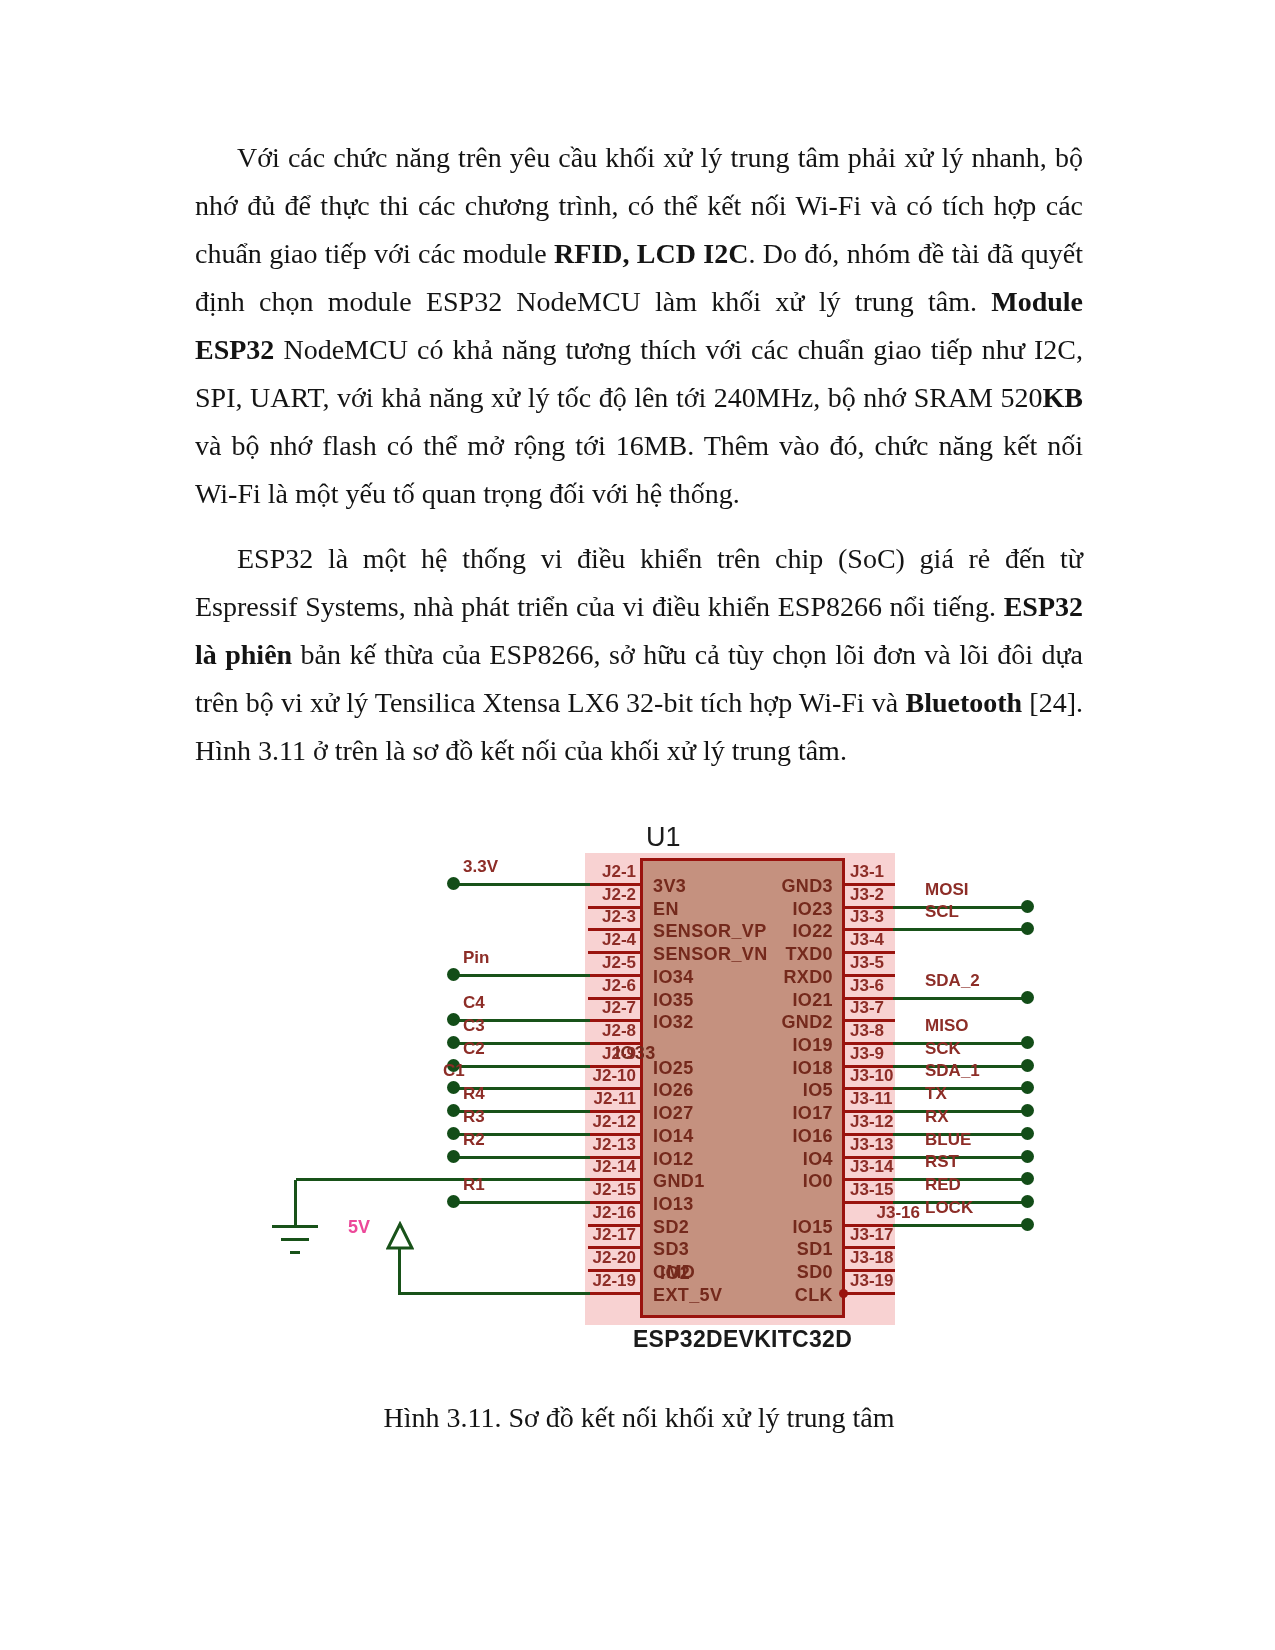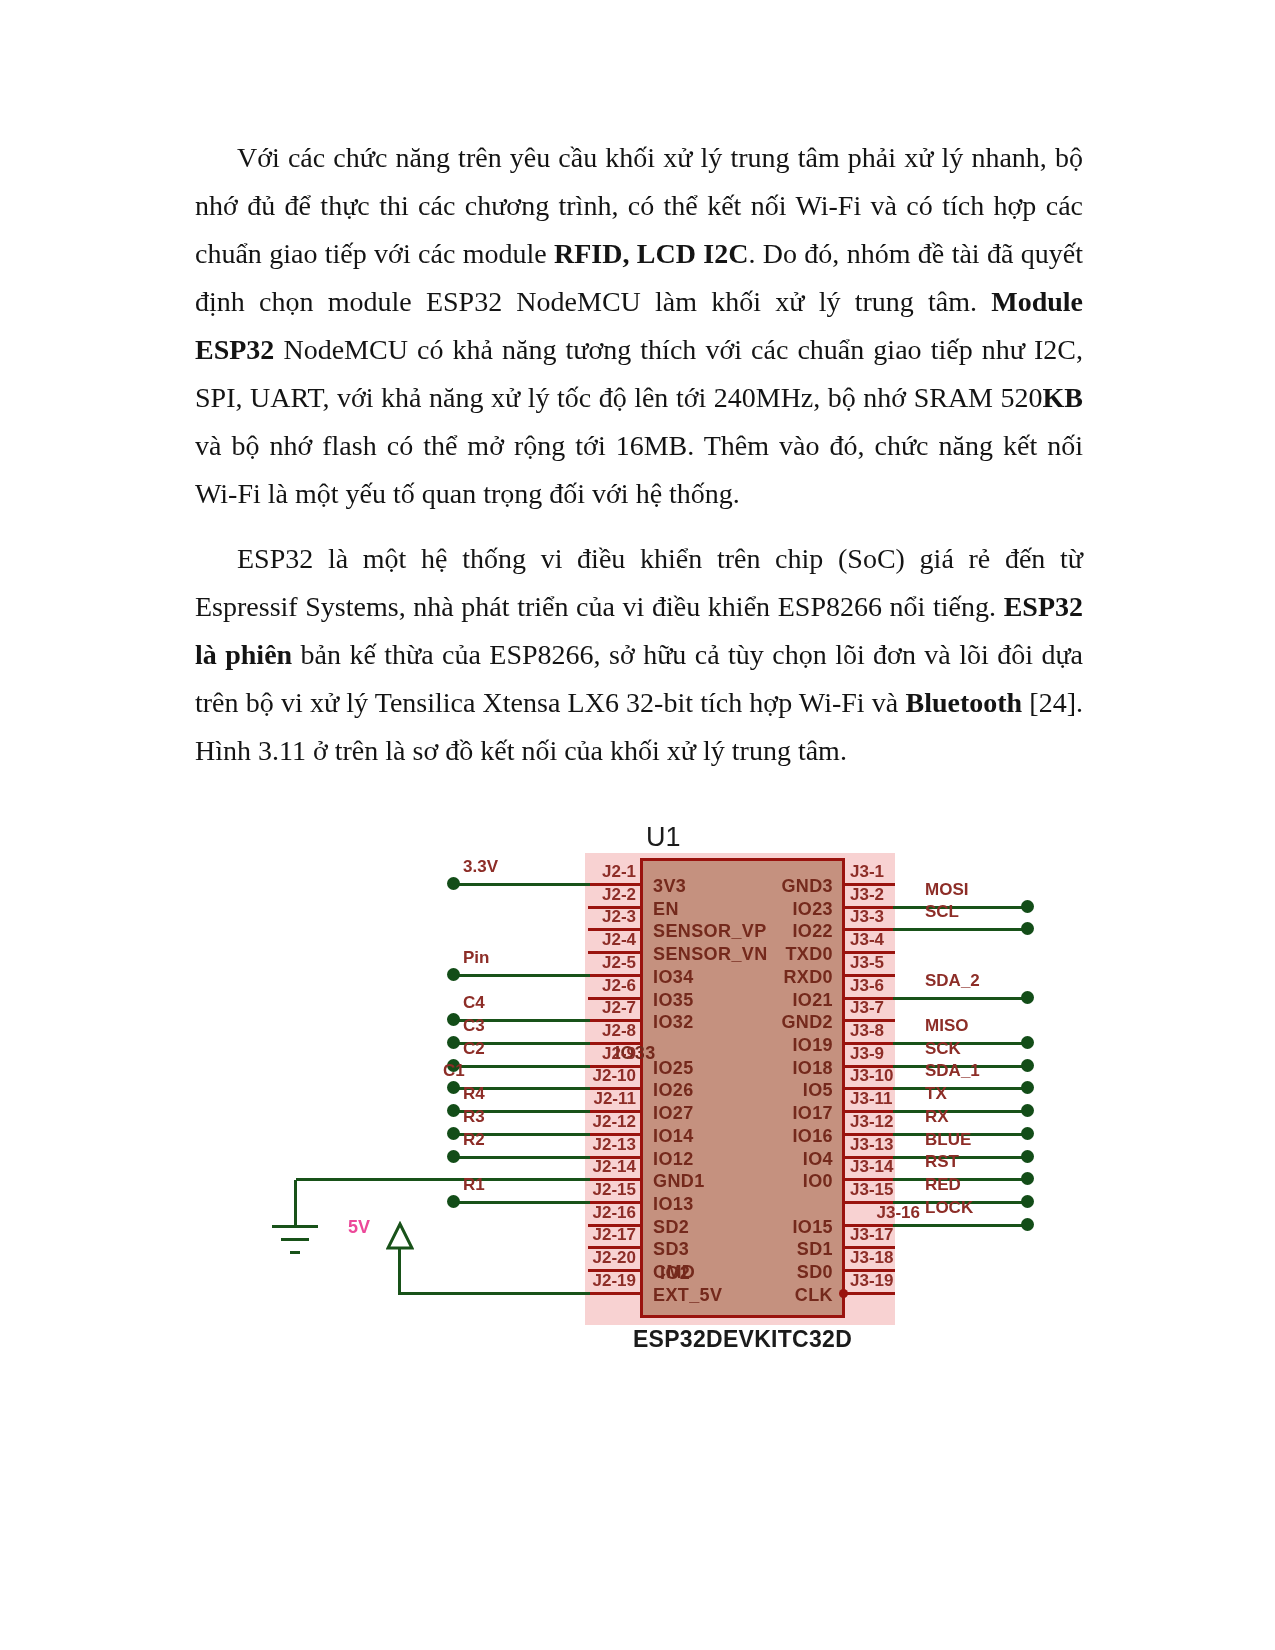--- a/index.html
+++ b/index.html
@@ -246,13 +246,14 @@
       <div class="pinname" style="left: 660px; top: 1239.44px; width: 173px; text-align: right;">SD1</div>
       <div class="stub" style="left: 843px; top: 1269.15px; width: 52px;"></div>
       <div class="conn" style="left: 850px; top: 1248.15px; width: 70px;">J3-18</div>
       <div class="pinname" style="left: 660px; top: 1262.15px; width: 173px; text-align: right;">SD0</div>
       <div class="stub" style="left: 843px; top: 1291.87px; width: 52px;"></div>
       <div class="conn" style="left: 850px; top: 1270.87px; width: 70px;">J3-19</div>
       <div class="pinname" style="left: 660px; top: 1284.87px; width: 173px; text-align: right;">CLK</div>
       <div class="reddot" style="left: 839px; top: 1288.87px;"></div>
     </div>
 
+  <div class="caption">Hình 3.11. Sơ đồ kết nối khối xử lý trung tâm</div>
 </div>
 
 </body></html>

